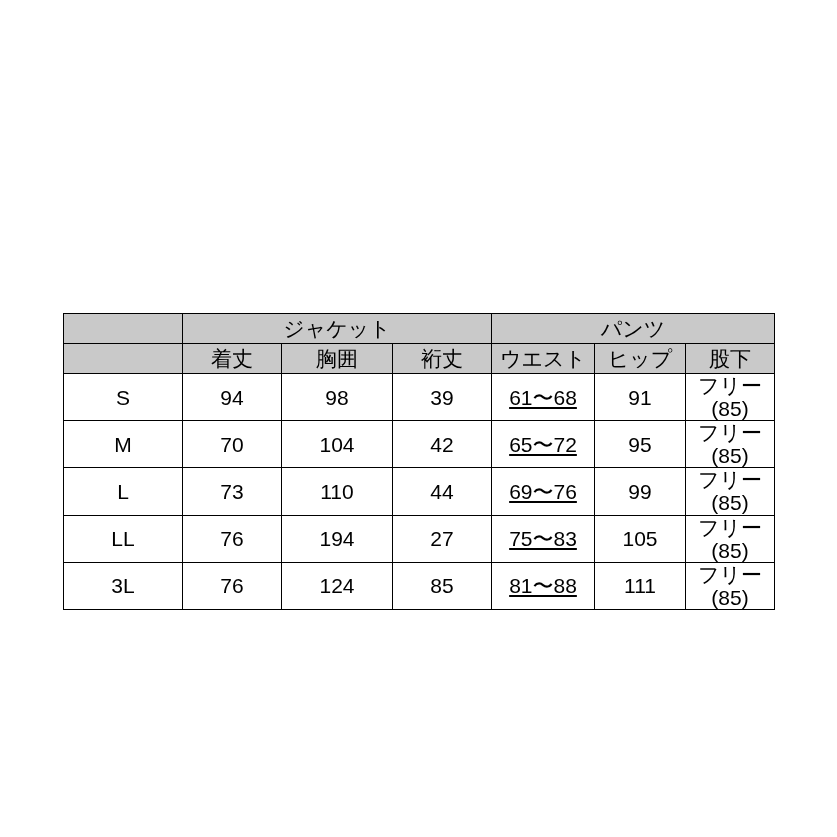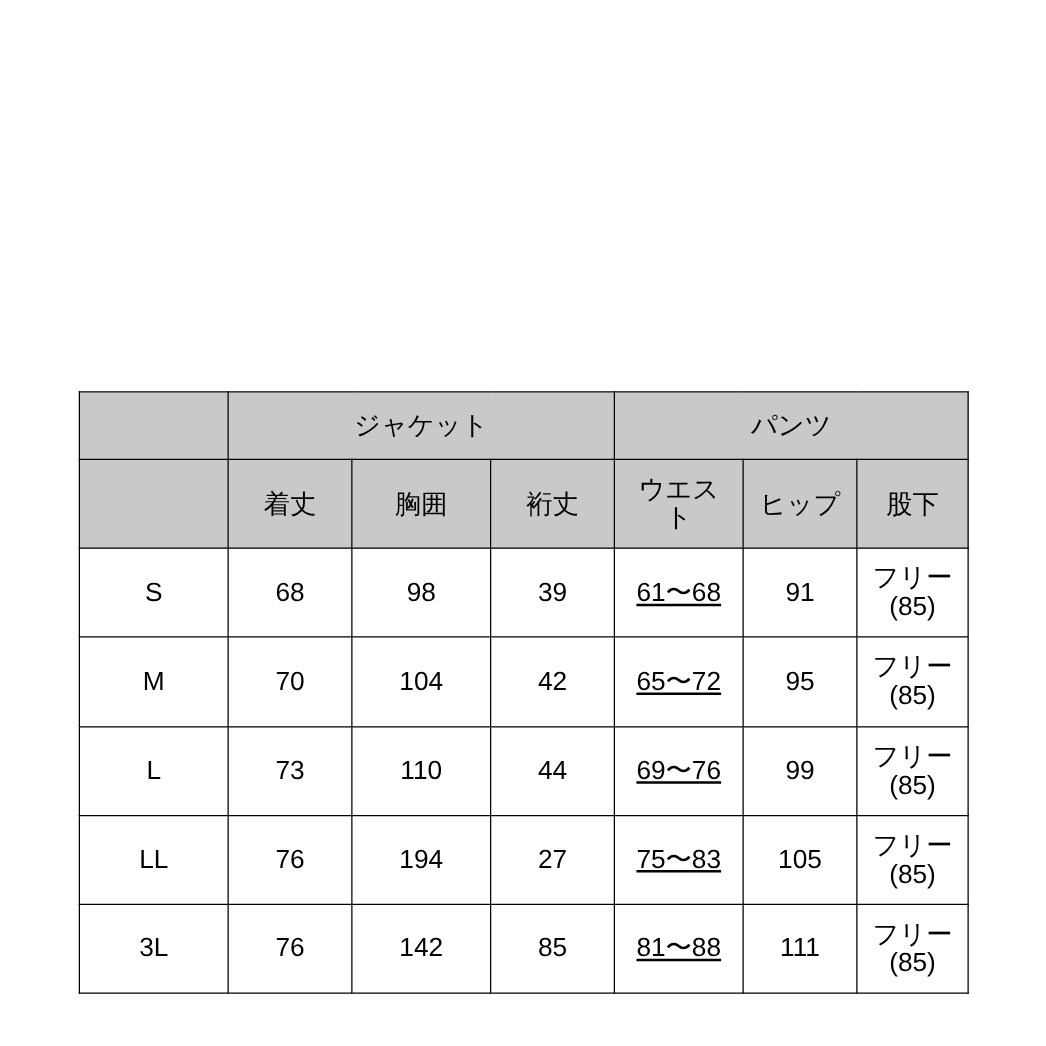--- a/index.html
+++ b/index.html
@@ -28,21 +28,21 @@
   }
   table.size-table td,
   table.size-table th {
     border: 1px solid #000000;
     text-align: center;
     vertical-align: middle;
     font-weight: normal;
     font-size: 21px;
     line-height: 1.1;
     height: 29px;
-    padding: 12px;
+    padding: 0;
     color: #000;
   }
   .hdr {
     background: #c9c9c9;
   }
   .corner {
     background: #c9c9c9;
   }
   .col-size { width: 119px; }
   .col-a { width: 99px; }
@@ -97,21 +97,21 @@
         <th class="hdr sub-label">胸囲</th>
         <th class="hdr sub-label">裄丈</th>
         <th class="hdr sub-label">ウエスト</th>
         <th class="hdr sub-label">ヒップ</th>
         <th class="hdr sub-label">股下</th>
       </tr>
     </thead>
     <tbody>
       <tr>
         <td class="size-label">S</td>
-        <td class="num-cell">68</td>
+        <td class="num-cell">94</td>
         <td class="num-cell">98</td>
         <td class="num-cell">39</td>
         <td class="range-cell">61〜68</td>
         <td class="num-cell">91</td>
         <td class="free-cell">フリー(85)</td>
       </tr>
       <tr>
         <td class="size-label">M</td>
         <td class="num-cell">70</td>
         <td class="num-cell">104</td>
@@ -134,21 +134,21 @@
         <td class="num-cell">76</td>
         <td class="num-cell">194</td>
         <td class="num-cell">27</td>
         <td class="range-cell">75〜83</td>
         <td class="num-cell">105</td>
         <td class="free-cell">フリー(85)</td>
       </tr>
       <tr>
         <td class="size-label">3L</td>
         <td class="num-cell">76</td>
-        <td class="num-cell">142</td>
+        <td class="num-cell">124</td>
         <td class="num-cell">85</td>
         <td class="range-cell">81〜88</td>
         <td class="num-cell">111</td>
         <td class="free-cell">フリー(85)</td>
       </tr>
     </tbody>
   </table>
 </div>
 
 </body></html>

